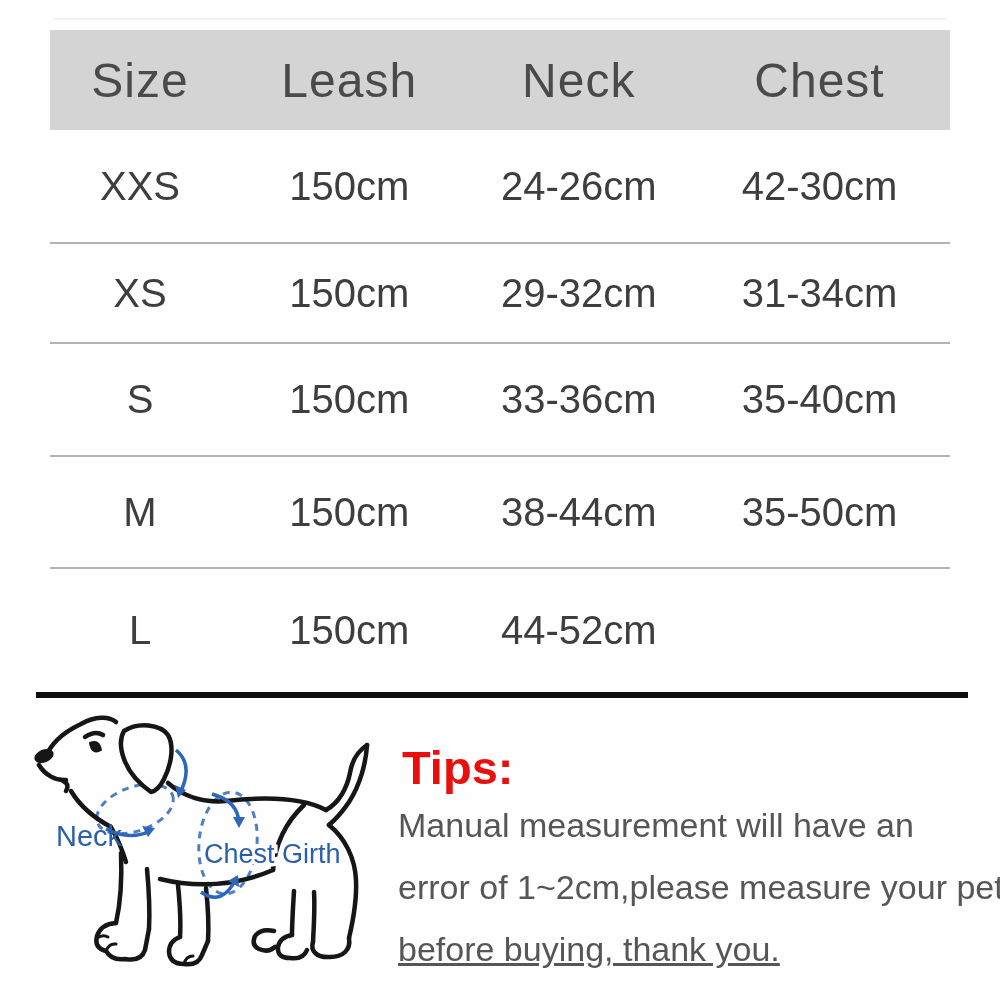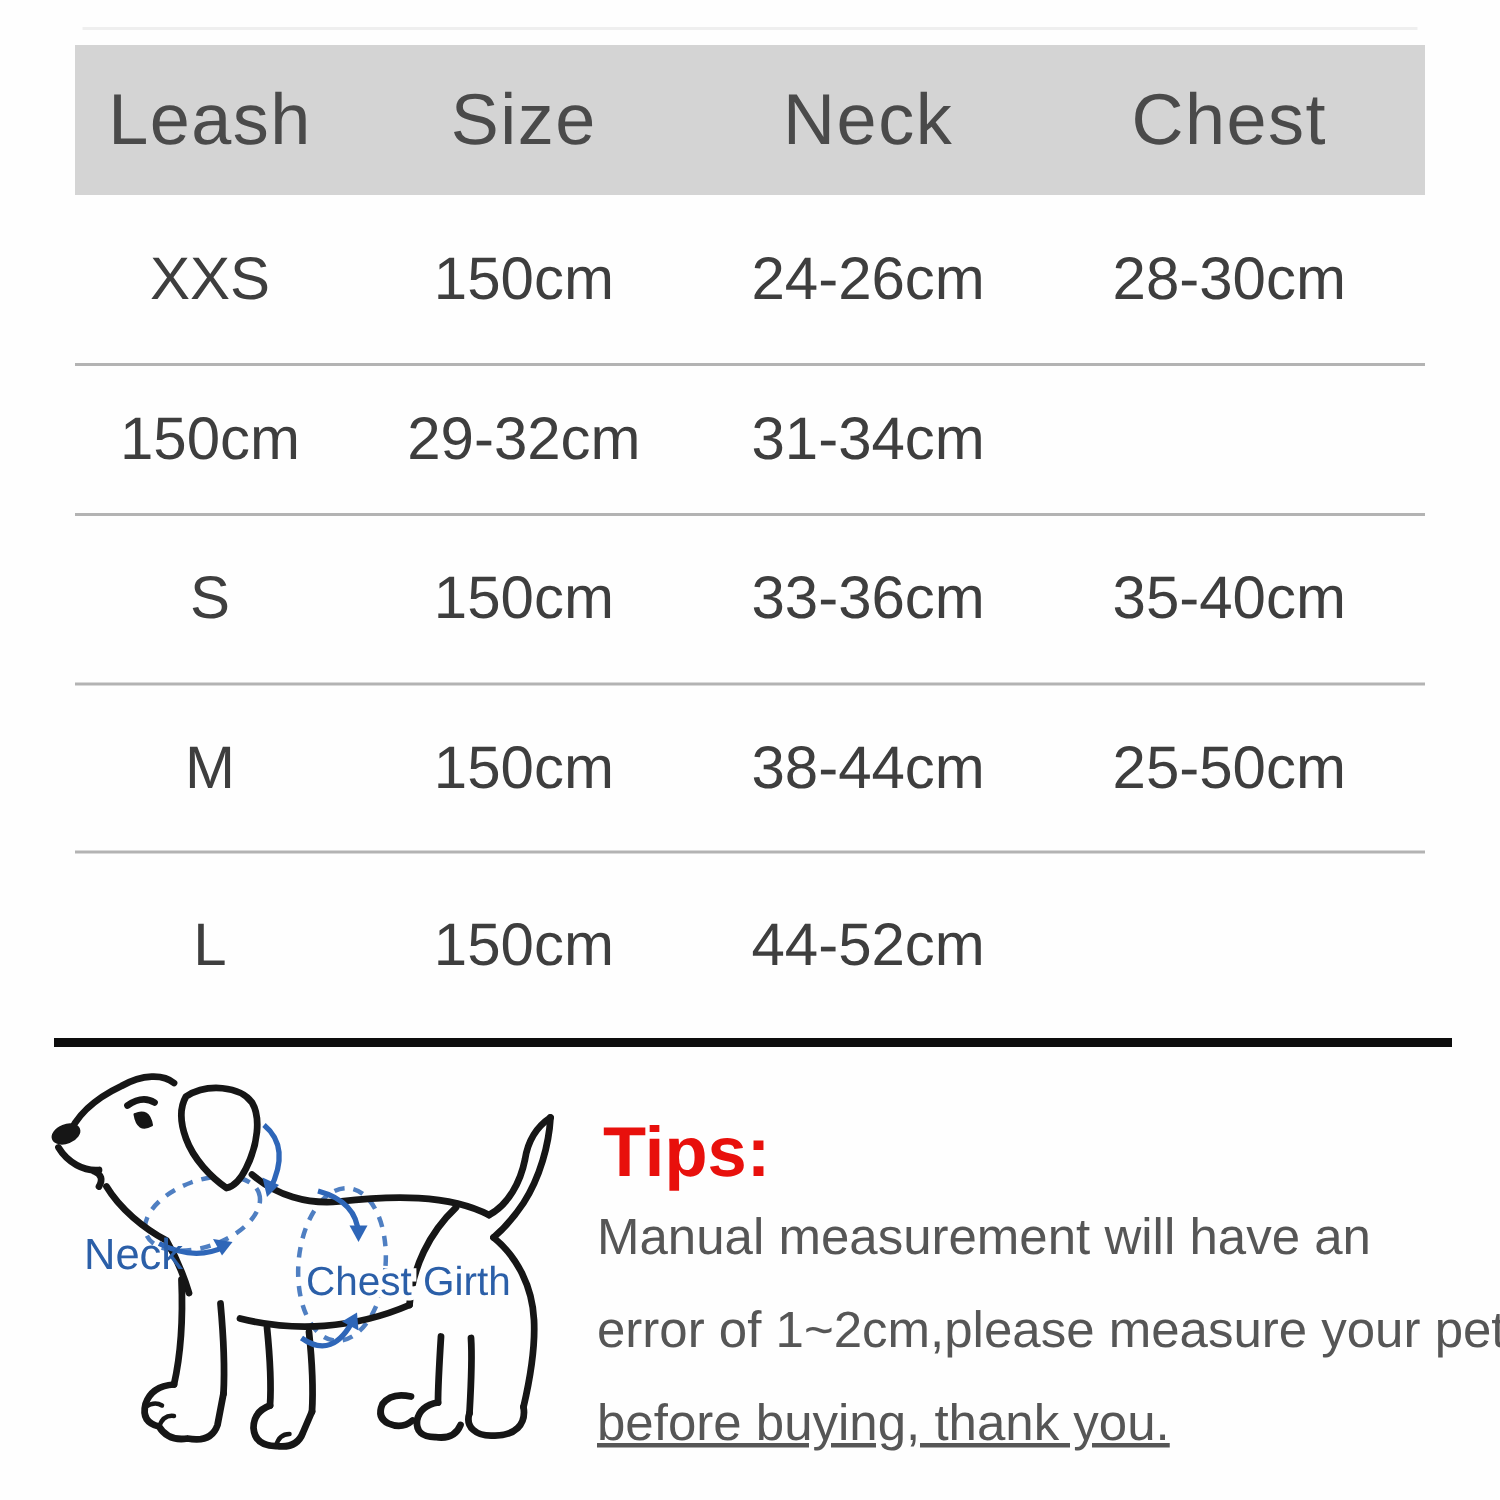--- a/index.html
+++ b/index.html
@@ -32,51 +32,52 @@
 </style>
 </head>
 <body>
 
 <div class="canvas">
 
   <div class="top-faint-line"></div>
 
   <div class="size-table">
     <div class="trow thead">
+      <div class="cell">Size</div>
       <div class="cell">Leash</div>
-      <div class="cell">Size</div>
       <div class="cell">Neck</div>
       <div class="cell">Chest</div>
     </div>
 
     <div class="trow tbody-row r1">
       <div class="cell">XXS</div>
       <div class="cell">150cm</div>
       <div class="cell">24-26cm</div>
-      <div class="cell">28-30cm</div>
+      <div class="cell">42-30cm</div>
     </div>
 
     <div class="trow tbody-row r2">
+      <div class="cell">XS</div>
       <div class="cell">150cm</div>
       <div class="cell">29-32cm</div>
       <div class="cell">31-34cm</div>
     </div>
 
     <div class="trow tbody-row r3">
       <div class="cell">S</div>
       <div class="cell">150cm</div>
       <div class="cell">33-36cm</div>
       <div class="cell">35-40cm</div>
     </div>
 
     <div class="trow tbody-row r4">
       <div class="cell">M</div>
       <div class="cell">150cm</div>
       <div class="cell">38-44cm</div>
-      <div class="cell">25-50cm</div>
+      <div class="cell">35-50cm</div>
     </div>
 
     <div class="trow tbody-row r5">
       <div class="cell">L</div>
       <div class="cell">150cm</div>
       <div class="cell">44-52cm</div>
     </div>
   </div>
 
   <div class="thick-rule"></div>

